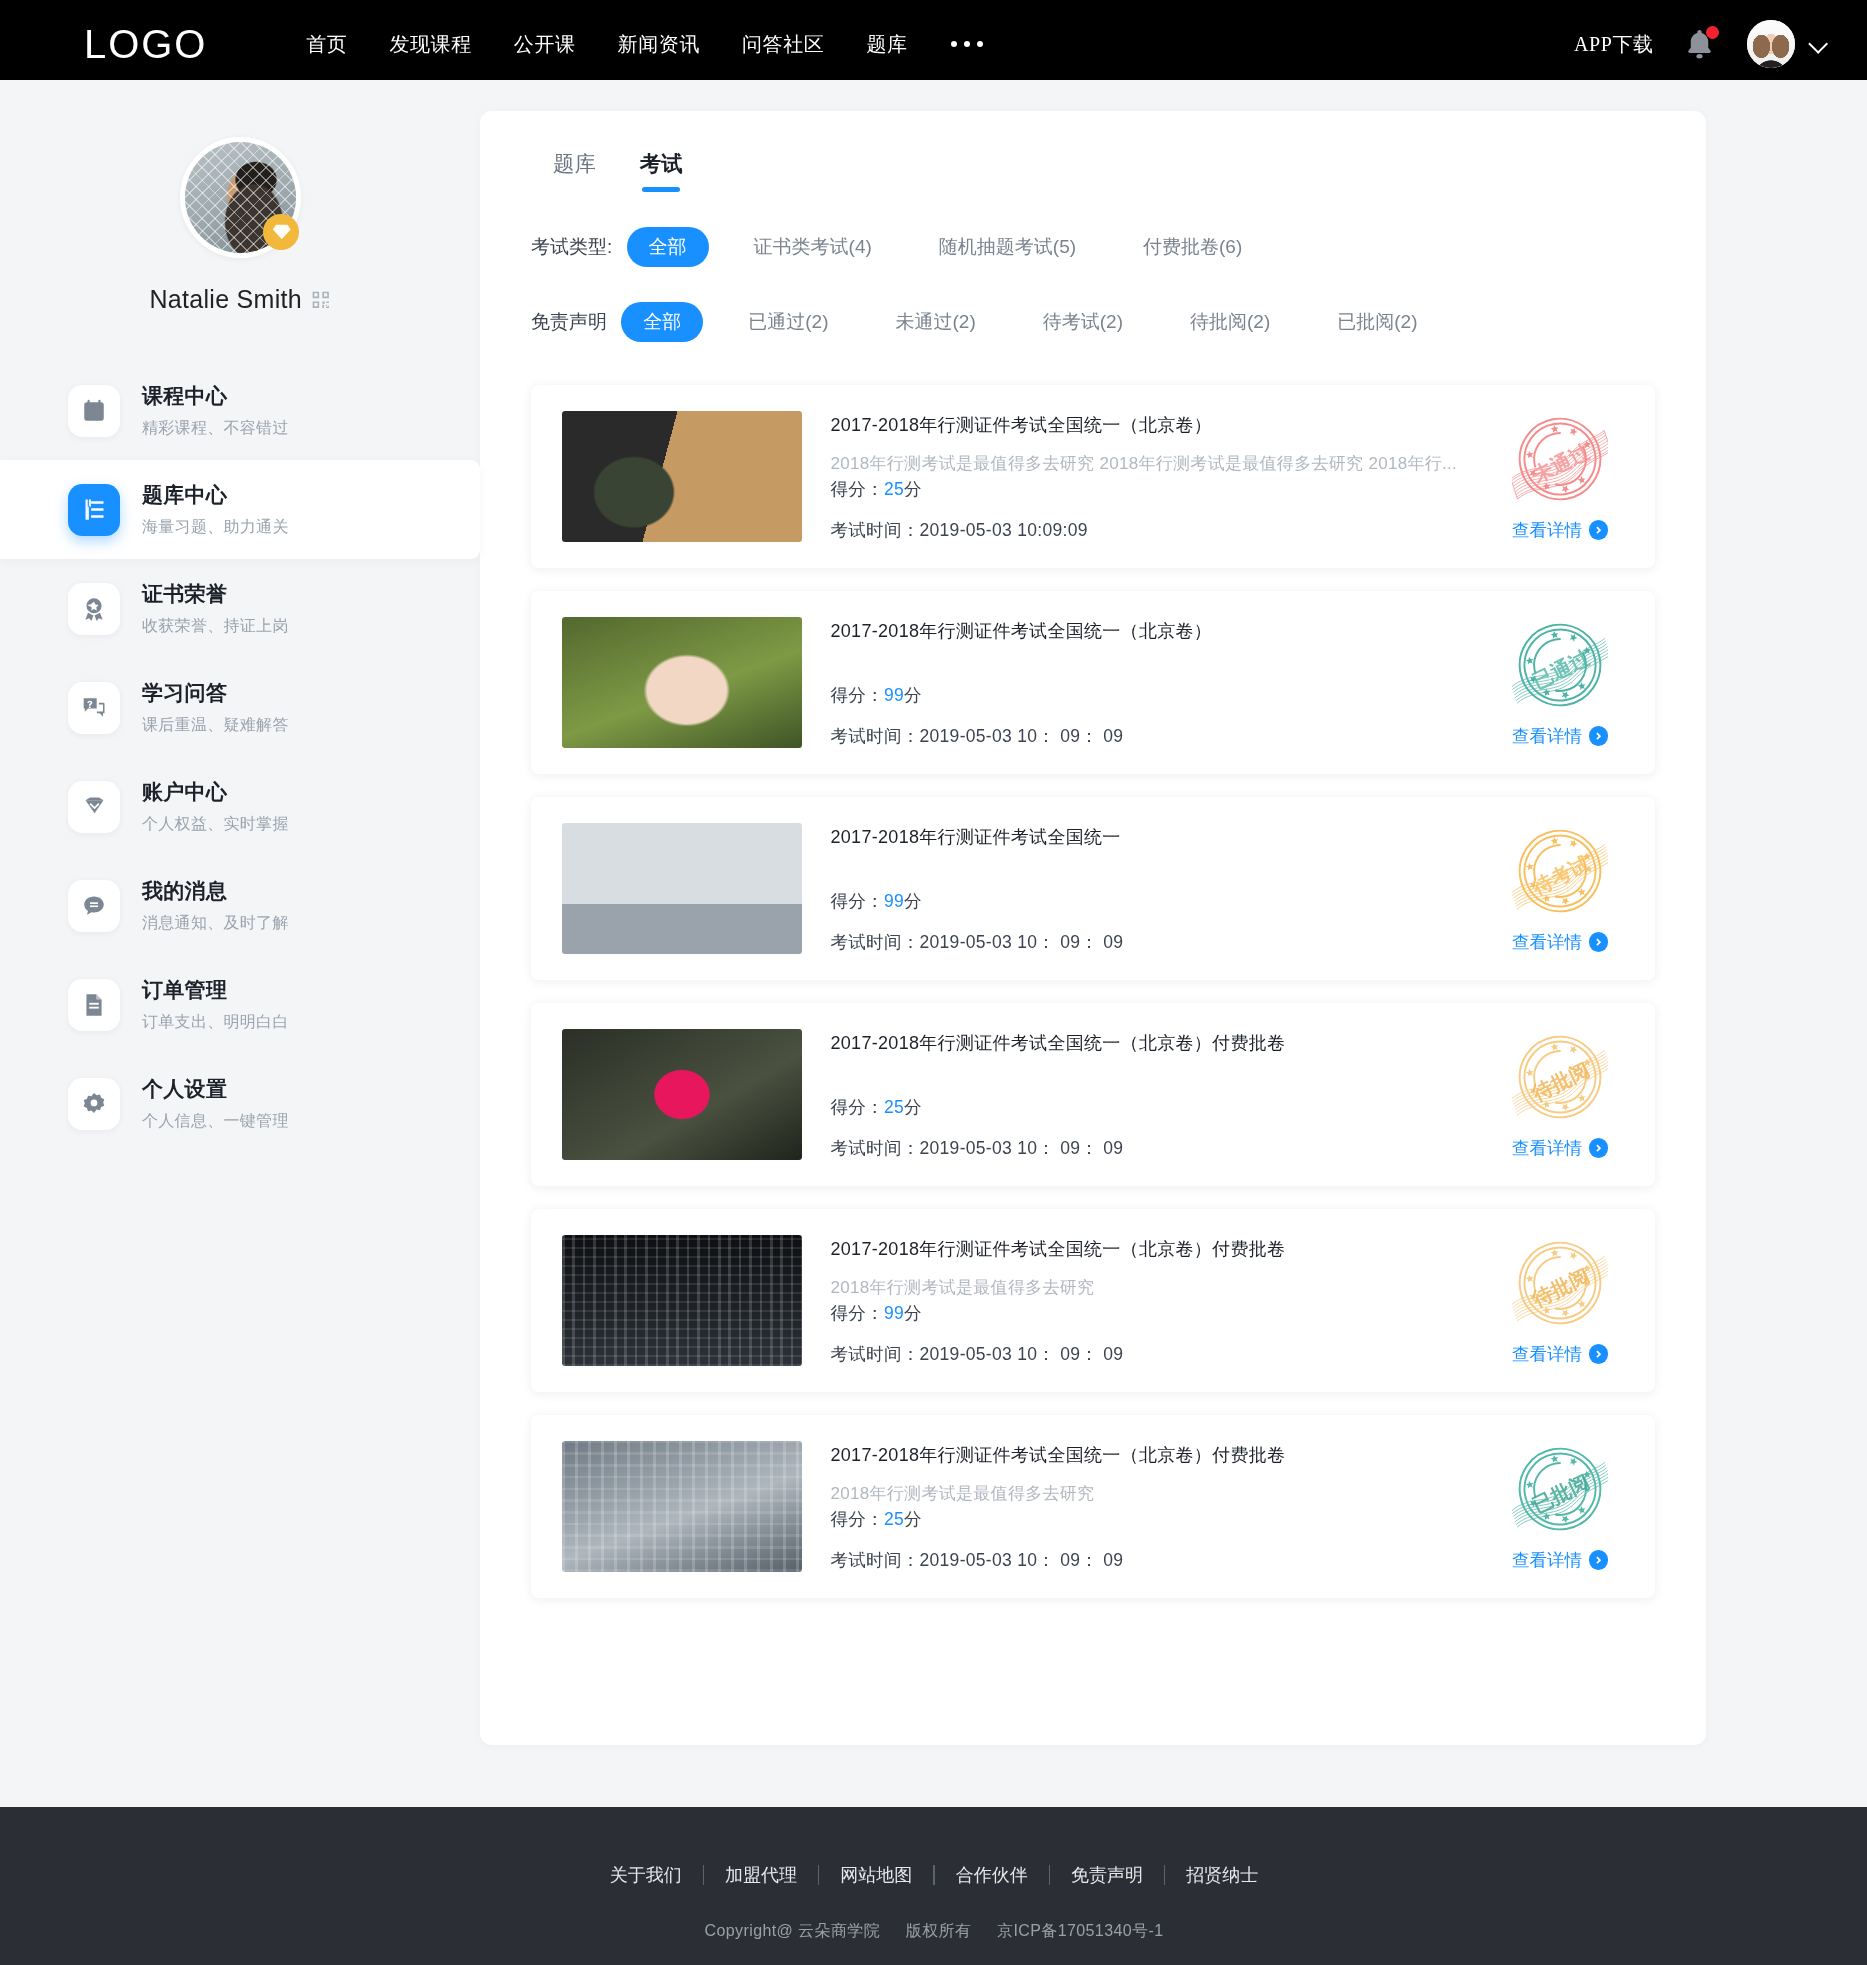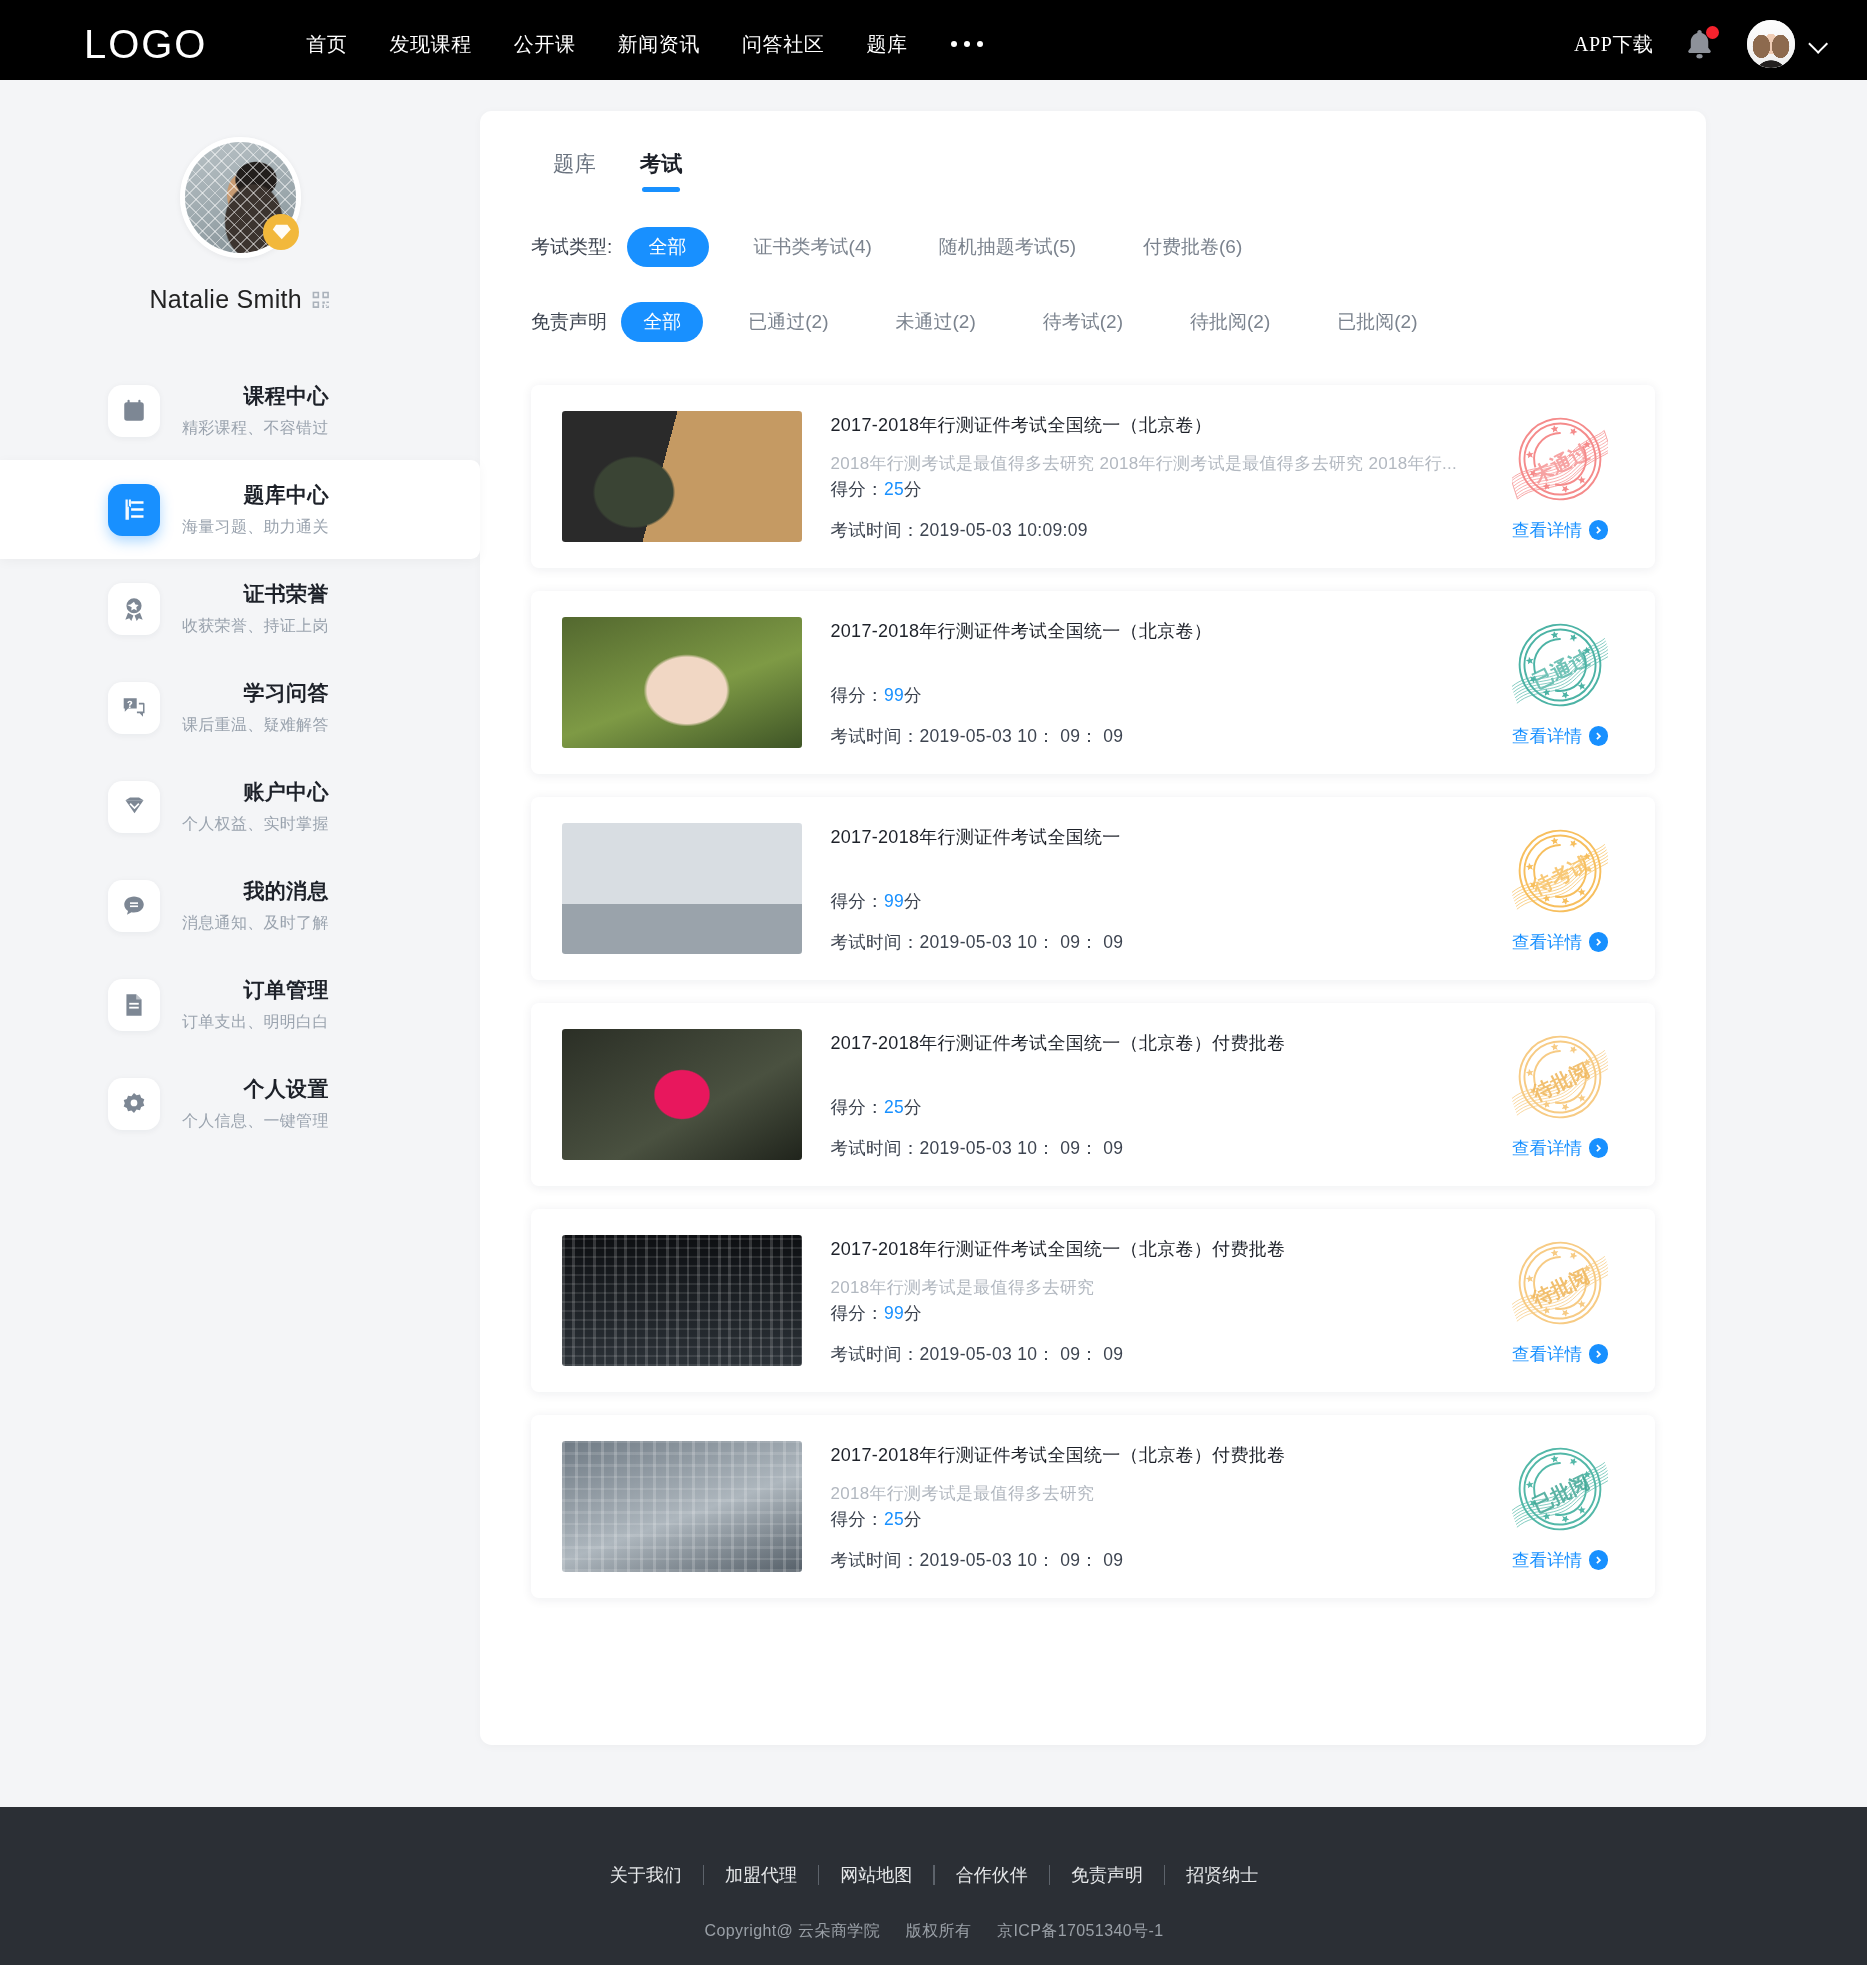--- a/index.html
+++ b/index.html
@@ -120,22 +120,22 @@
   }
   .uname {
     margin-top: 27px; font-size: 25px; color: #222; letter-spacing: 0.3px;
     display: flex; align-items: center; justify-content: center; gap: 9px;
   }
   .qr { width: 19.5px; height: 19.5px; flex: none; }
 
   .menu { margin-top: 47px; }
   .mitem {
     display: flex; align-items: center; gap: 22px;
-    height: 99px; padding-left: 108px;
-    position: relative; cursor: pointer; text-align: right;
+    height: 99px; padding-left: 68px;
+    position: relative; cursor: pointer;
   }
   .mitem.active {
     background: #ffffff;
     border-top-right-radius: 9px; border-bottom-right-radius: 9px;
     box-shadow: 0 2.6px 11.7px rgba(0,0,0,.04);
   }
   .micon {
     width: 52px; height: 52px; border-radius: 14.3px; flex: none;
     background: #ffffff; display: flex; align-items: center; justify-content: center;
     box-shadow: 0 1.9px 6.5px rgba(20,30,60,.05);

